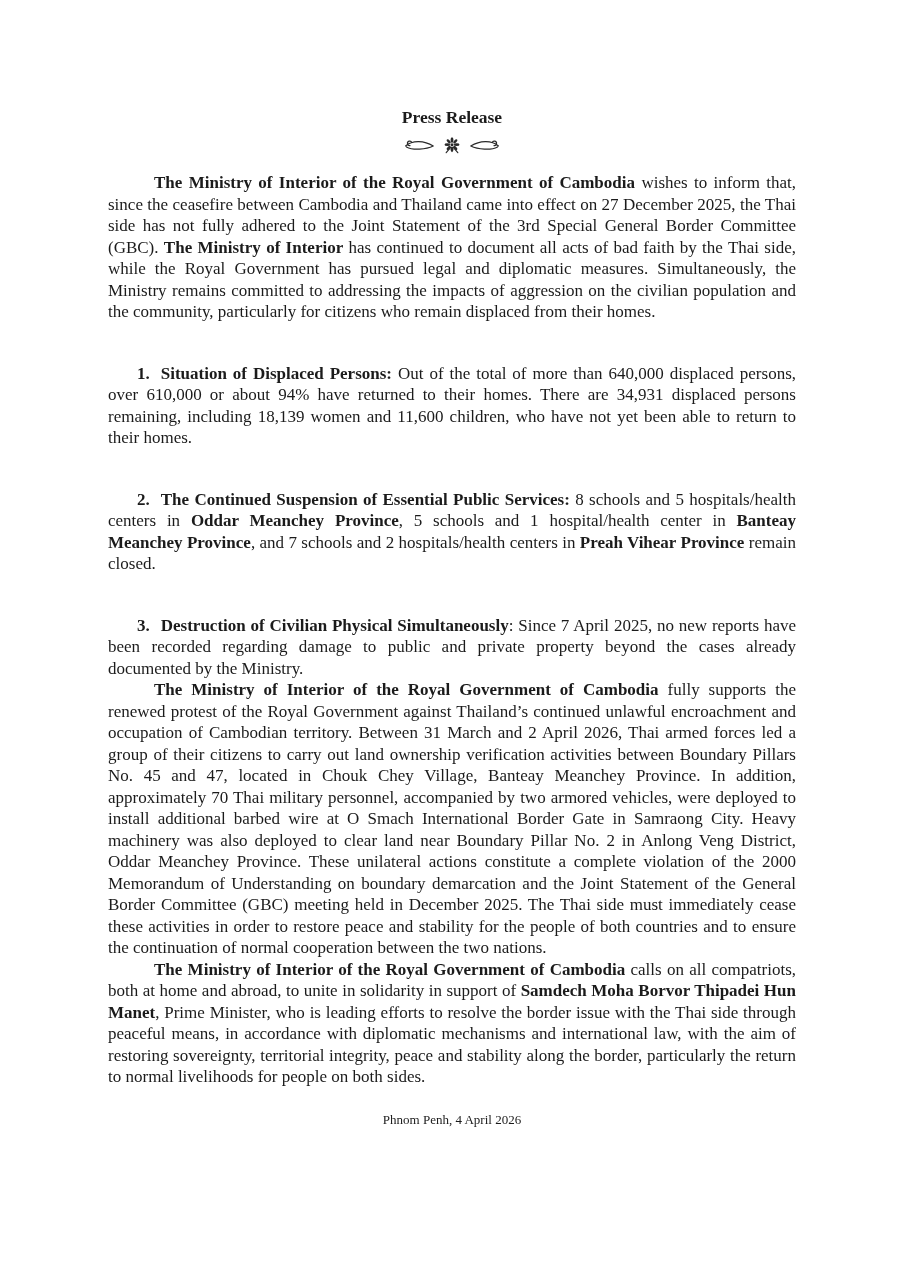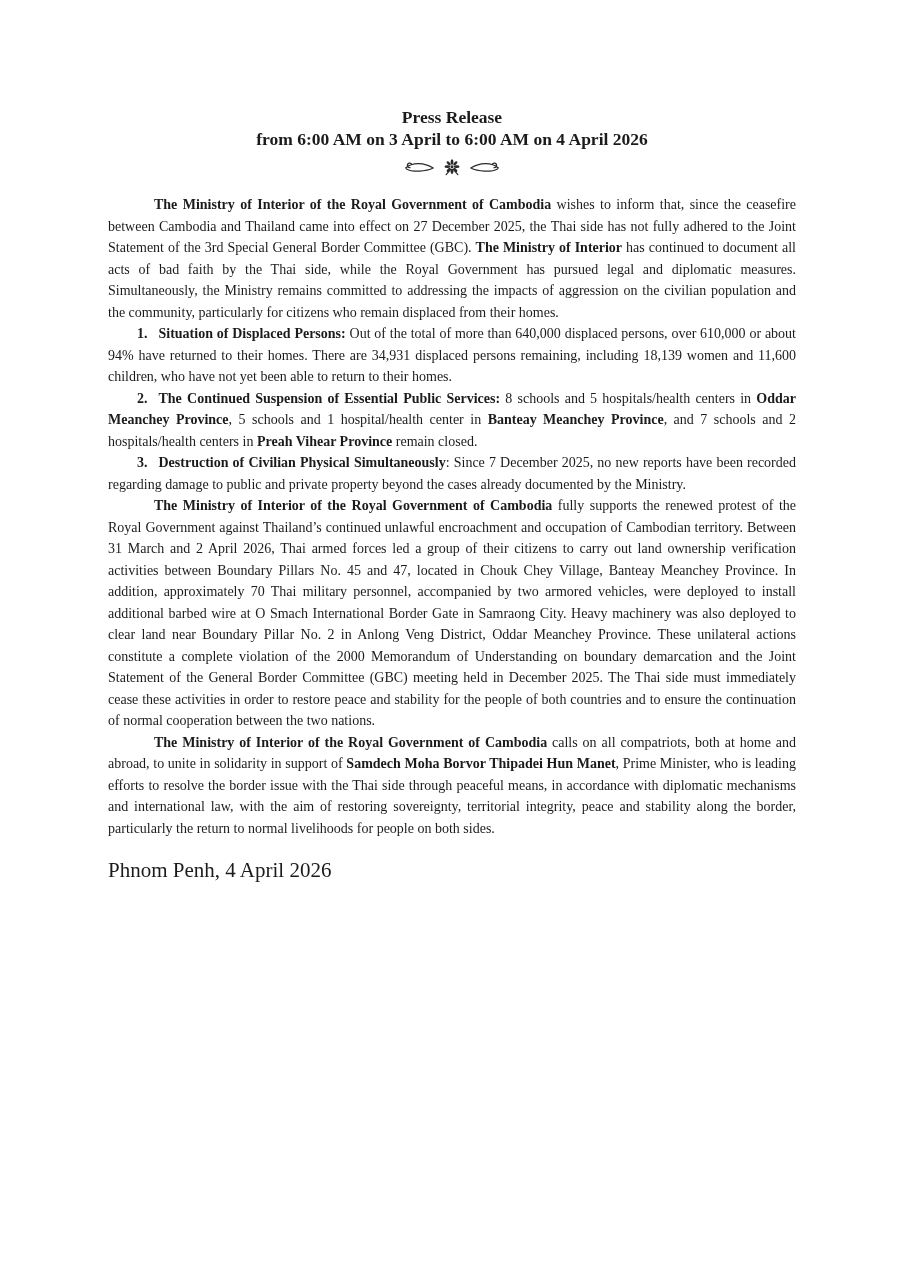--- a/index.html
+++ b/index.html
@@ -26,46 +26,45 @@
     white-space: nowrap;
   }
   .ornament {
     text-align: center;
     margin: 7px 0 13px 0;
     height: 24px;
     line-height: 24px;
   }
   .body-text p.para {
     margin: 0;
-    font-size: 14px;
+    font-size: 17px;
     line-height: 21.5px;
     text-align: justify;
   }
   p.para.indent   { text-indent: 46px; }
-  p.para.numbered { text-indent: 29px; }
+  p.para.numbered { text-indent: 29px; margin-top: 40px; }
   .num {
     font-weight: bold;
     margin-right: 11px;
   }
   .b { font-weight: bold; }
   .dateline {
     margin-top: 21px;
-    font-size: 21px;
+    font-size: 13px;
     line-height: 21.5px;
-    text-align: left;
+    text-align: center;
   }
 </style>
 </head>
 <body>
 
 <div class="page">
 
   <div class="title-block">
     <div>Press Release</div>
-    <div>from 6:00 AM on 3 April to 6:00 AM on 4 April 2026</div>
   </div>
 
   <div class="ornament">
     <svg width="100" height="22" viewBox="0 0 112 24" aria-hidden="true">
       <g fill="none" stroke="#2a2a2a" stroke-width="1.3" stroke-linecap="round">
         <path d="M4 12 C12 5, 25 6, 35 12 M35 12 C27 16, 12 17, 5 13 M9 11.5 a2.5 2.5 0 1 1 2 -3.2"></path>
         <path d="M108 12 C100 5, 87 6, 77 12 M77 12 C85 16, 100 17, 107 13 M103 11.5 a2.5 2.5 0 1 0 -2 -3.2"></path>
       </g>
       <g transform="translate(56,10.5)">
         <g fill="#2a2a2a">
@@ -81,20 +80,20 @@
         </g>
         <path d="M-6.5 9 L-1.5 3 M6.5 9 L1.5 3" fill="none" stroke="#2a2a2a" stroke-width="1.3" stroke-linecap="round"></path>
       </g>
     </svg>
   </div>
 
   <div class="body-text">
       <p class="para indent"><span class="b">The Ministry of Interior of the Royal Government of Cambodia</span><span> wishes to inform that, since the ceasefire between Cambodia and Thailand came into effect on 27 December 2025, the Thai side has not fully adhered to the Joint Statement of the 3rd Special General Border Committee (GBC). </span><span class="b">The Ministry of Interior</span><span> has continued to document all acts of bad faith by the Thai side, while the Royal Government has pursued legal and diplomatic measures. Simultaneously, the Ministry remains committed to addressing the impacts of aggression on the civilian population and the community, particularly for citizens who remain displaced from their homes.</span></p>
       <p class="para numbered"><span class="num">1.</span><span class="b">Situation of Displaced Persons:</span><span> Out of the total of more than 640,000 displaced persons, over 610,000 or about 94% have returned to their homes. There are 34,931 displaced persons remaining, including 18,139 women and 11,600 children, who have not yet been able to return to their homes.</span></p>
       <p class="para numbered"><span class="num">2.</span><span class="b">The Continued Suspension of Essential Public Services:</span><span> 8 schools and 5 hospitals/health centers in </span><span class="b">Oddar Meanchey Province</span><span>, 5 schools and 1 hospital/health center in </span><span class="b">Banteay Meanchey Province</span><span>, and 7 schools and 2 hospitals/health centers in </span><span class="b">Preah Vihear Province</span><span> remain closed.</span></p>
-      <p class="para numbered"><span class="num">3.</span><span class="b">Destruction of Civilian Physical Simultaneously</span><span>: Since 7 December 2025, no new reports have been recorded regarding damage to public and private property beyond the cases already documented by the Ministry.</span></p>
+      <p class="para numbered"><span class="num">3.</span><span class="b">Destruction of Civilian Physical Simultaneously</span><span>: Since 7 April 2025, no new reports have been recorded regarding damage to public and private property beyond the cases already documented by the Ministry.</span></p>
       <p class="para indent"><span class="b">The Ministry of Interior of the Royal Government of Cambodia</span><span> fully supports the renewed protest of the Royal Government against Thailand’s continued unlawful encroachment and occupation of Cambodian territory. Between 31 March and 2 April 2026, Thai armed forces led a group of their citizens to carry out land ownership verification activities between Boundary Pillars No. 45 and 47, located in Chouk Chey Village, Banteay Meanchey Province. In addition, approximately 70 Thai military personnel, accompanied by two armored vehicles, were deployed to install additional barbed wire at O Smach International Border Gate in Samraong City. Heavy machinery was also deployed to clear land near Boundary Pillar No. 2 in Anlong Veng District, Oddar Meanchey Province. These unilateral actions constitute a complete violation of the 2000 Memorandum of Understanding on boundary demarcation and the Joint Statement of the General Border Committee (GBC) meeting held in December 2025. The Thai side must immediately cease these activities in order to restore peace and stability for the people of both countries and to ensure the continuation of normal cooperation between the two nations.</span></p>
       <p class="para indent"><span class="b">The Ministry of Interior of the Royal Government of Cambodia</span><span> calls on all compatriots, both at home and abroad, to unite in solidarity in support of </span><span class="b">Samdech Moha Borvor Thipadei Hun Manet</span><span>, Prime Minister, who is leading efforts to resolve the border issue with the Thai side through peaceful means, in accordance with diplomatic mechanisms and international law, with the aim of restoring sovereignty, territorial integrity, peace and stability along the border, particularly the return to normal livelihoods for people on both sides.</span></p>
     </div>
 
   <div class="dateline">Phnom Penh, 4 April 2026</div>
 
 </div>
 
 </body></html>

